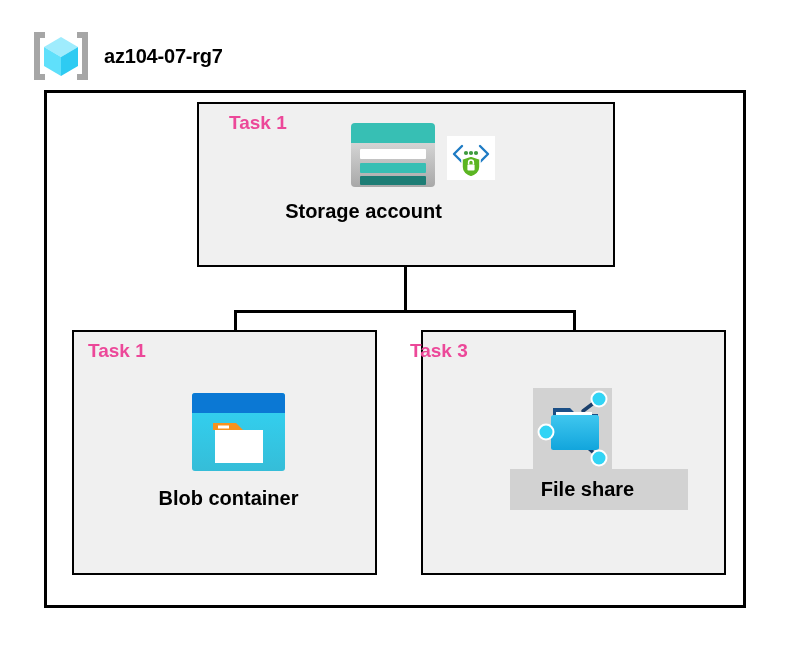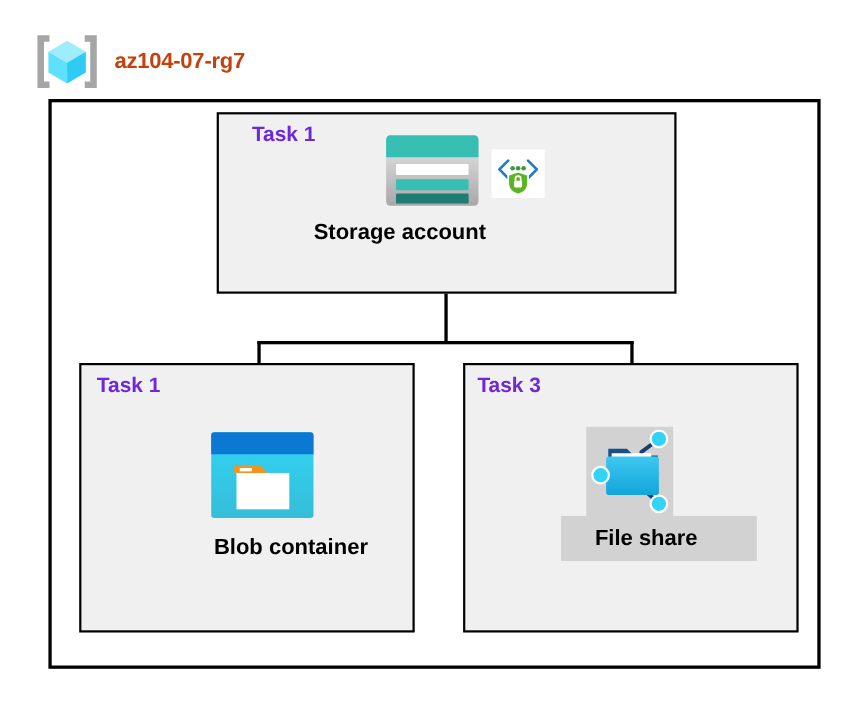--- a/index.html
+++ b/index.html
@@ -26,21 +26,21 @@
     align-items: center;
   }
   #rg-icon {
     width: 62px;
     height: 56px;
     flex: 0 0 auto;
   }
   #rg-title {
     font-size: 20px;
     font-weight: bold;
-    color: #c2410c;
+    color: #000000;
     letter-spacing: -0.2px;
     margin-left: 12px;
     white-space: nowrap;
   }
 
   
   #rg-box {
     position: absolute;
     left: 44px;
     top: 90px;
@@ -59,38 +59,38 @@
     box-sizing: border-box;
   }
   #task1-box { left: 197px; top: 102px; width: 418px; height: 165px; }
   #task2-box { left: 72px;  top: 330px; width: 305px; height: 245px; }
   #task3-box { left: 421px; top: 330px; width: 305px; height: 245px; }
 
   .task-label {
     position: absolute;
     font-size: 19px;
     font-weight: bold;
-    color: #6d28d9;
+    color: #ec4899;
     white-space: nowrap;
   }
   #task1-label { left: 229px; top: 112px; }
   #task2-label { left: 88px;  top: 340px; }
-  #task3-label { left: 434px; top: 340px; }
+  #task3-label { left: 410px; top: 340px; }
 
   
   .node-caption {
     position: absolute;
     font-size: 20px;
     font-weight: bold;
     color: #000000;
     white-space: nowrap;
     text-align: center;
   }
   #storage-caption { left: 197px; top: 200px; width: 333px; }
-  #blob-caption    { left: 72px;  top: 487px; width: 313px; padding-left: 36px; }
+  #blob-caption    { left: 72px;  top: 487px; width: 313px; }
 
   #fileshare-caption-bg {
     position: absolute;
     left: 510px;
     top: 469px;
     width: 178px;
     height: 41px;
     background: #d2d2d2;
   }
   #fileshare-caption {

